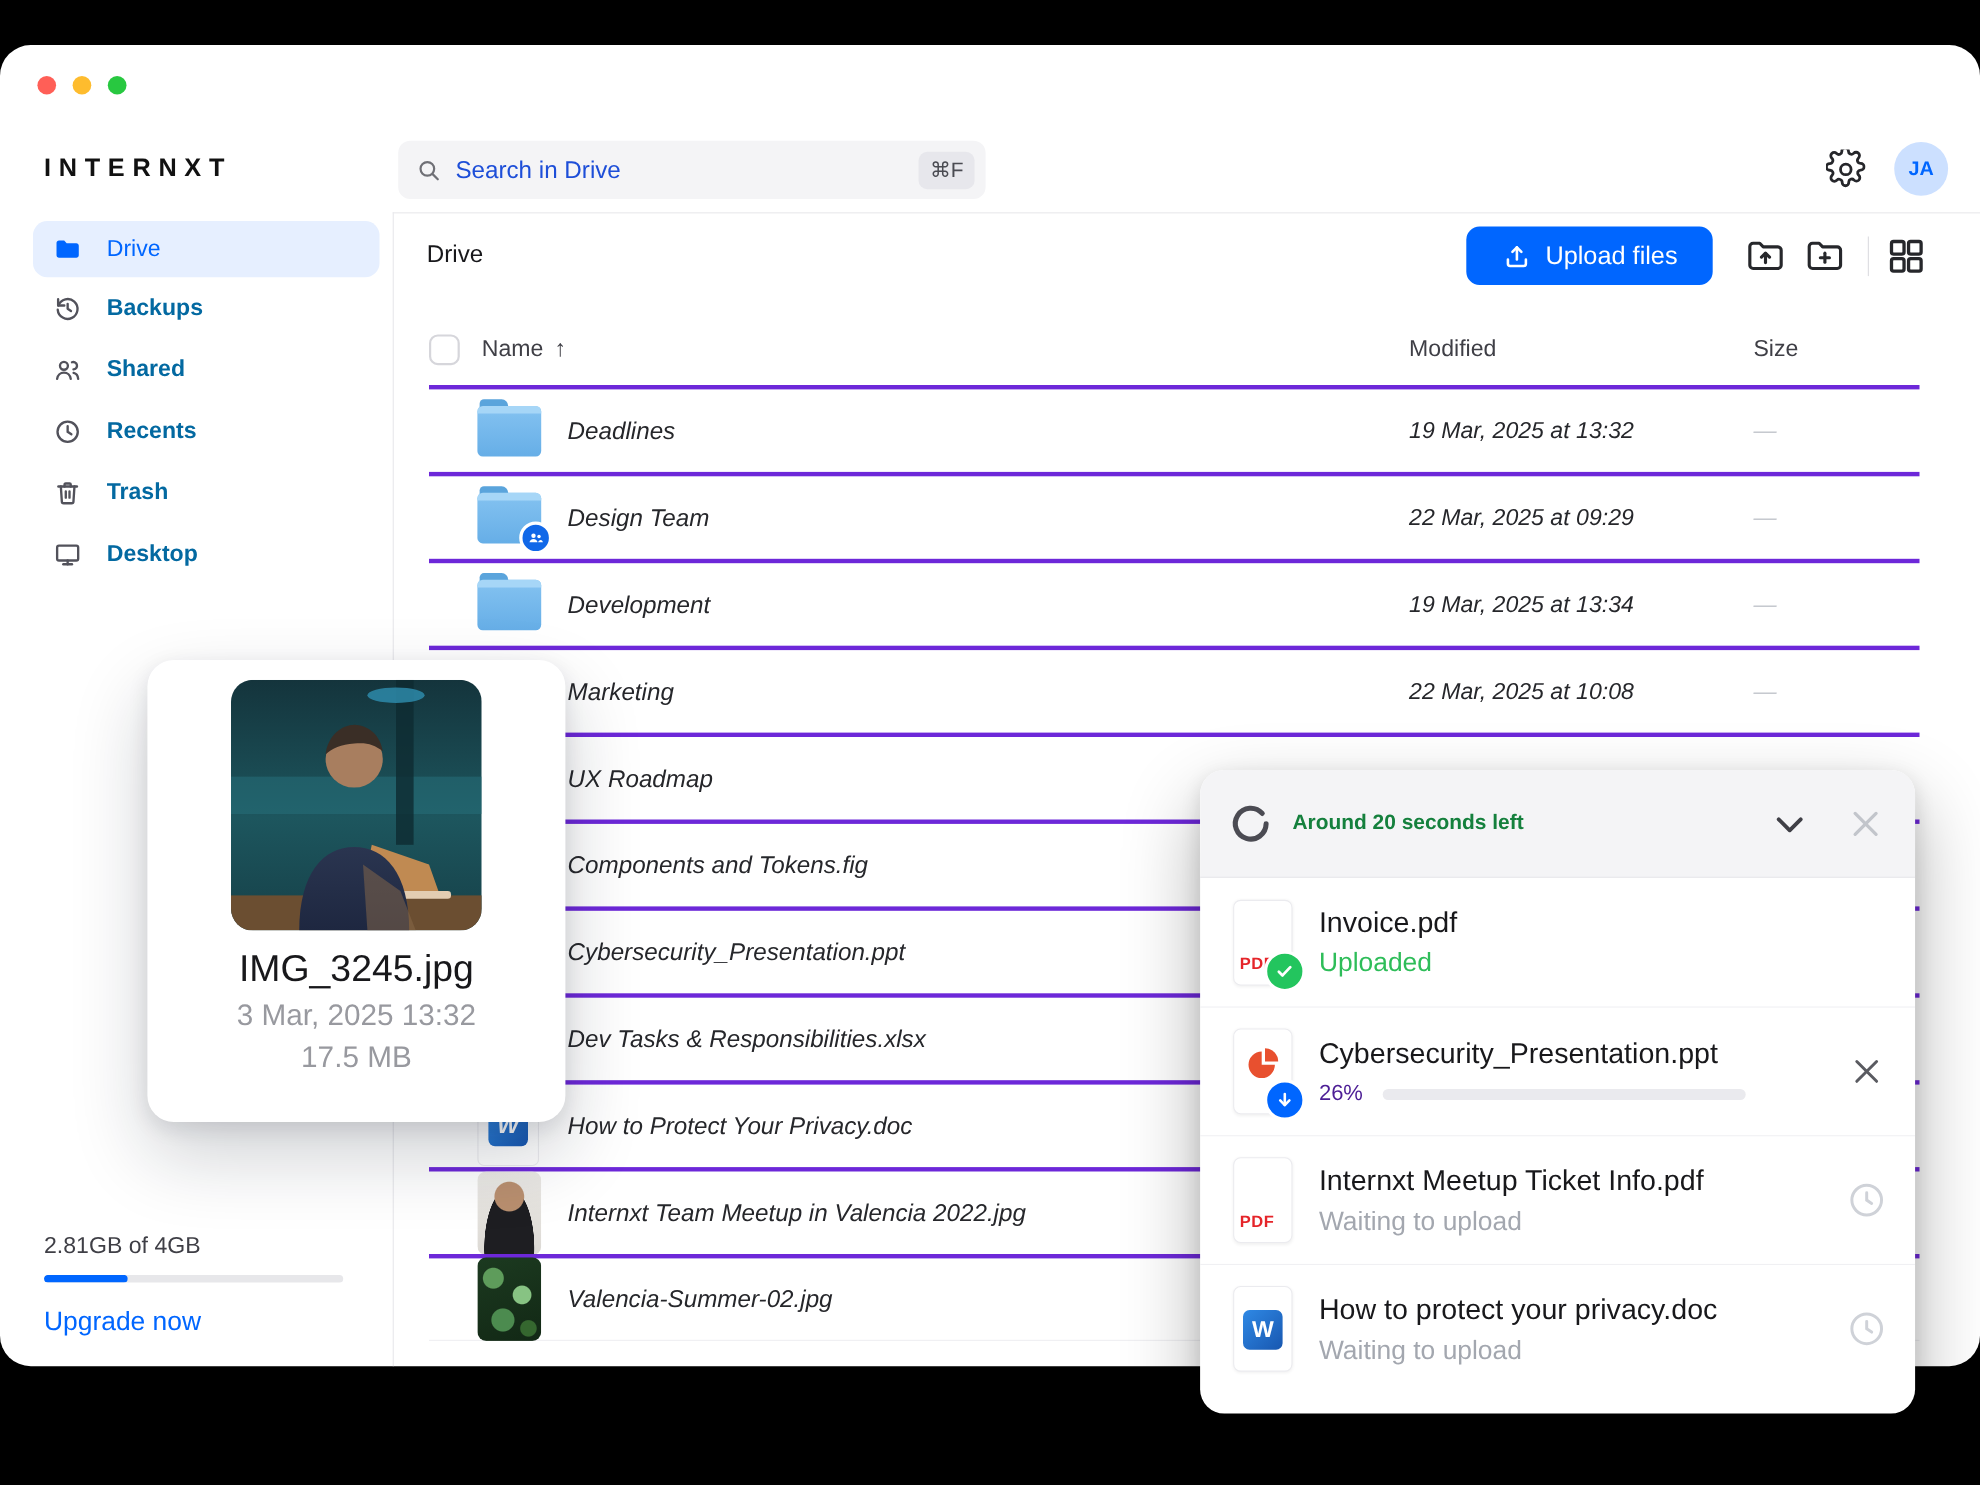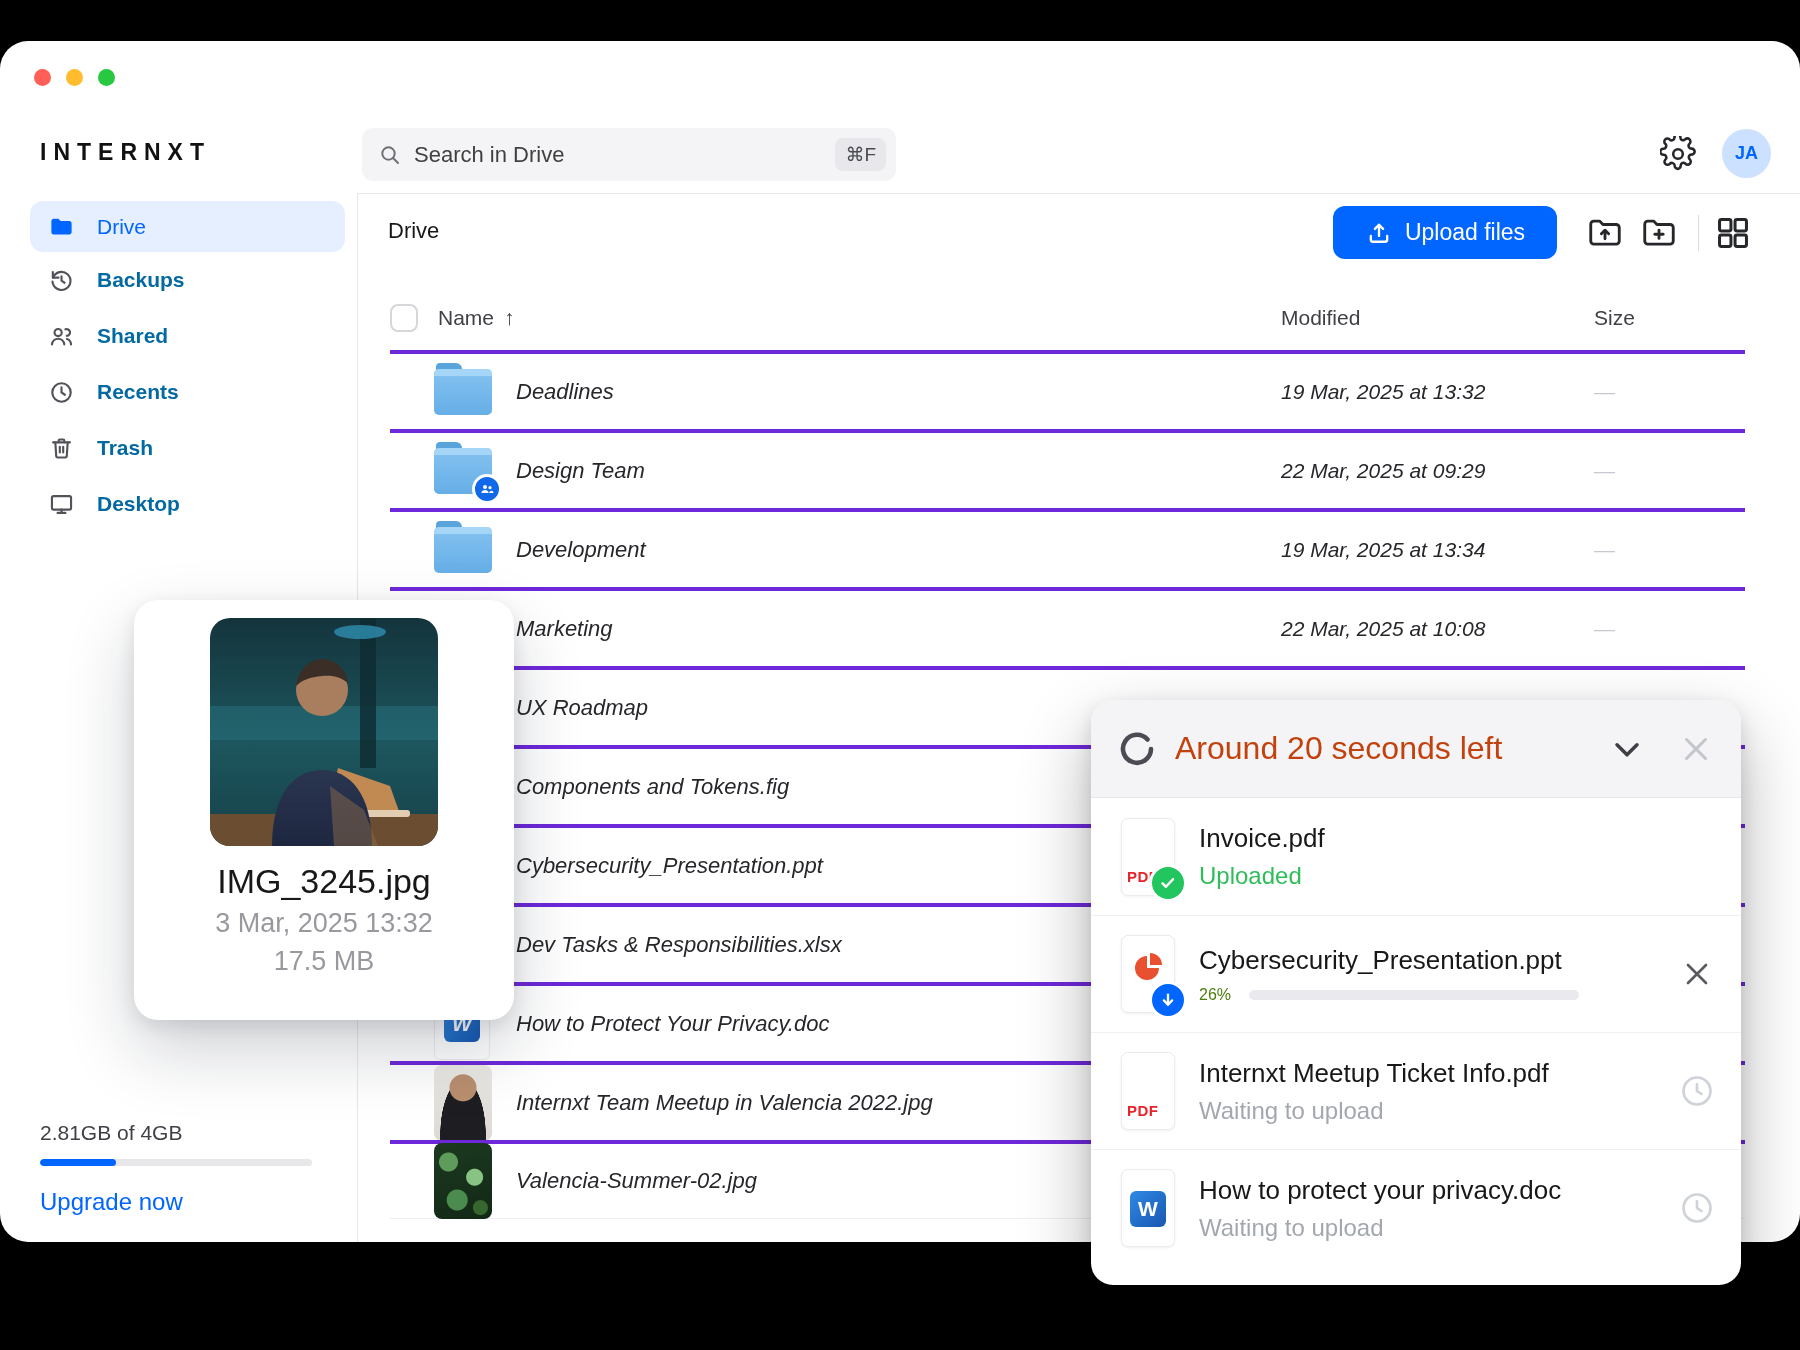--- a/index.html
+++ b/index.html
@@ -8,21 +8,21 @@
   
   .window { position:absolute; left:0; top:41px; width:1800px; height:1201px; background:#fff; border-radius:28px;padding-left:48px; }
 
   .traffic { position:absolute; top:28px; left:34px; display:flex; gap:15px; }
   .light { width:17px; height:17px; border-radius:50%; }
   .light.red{background:#FF5F57;} .light.yellow{background:#FEBC2E;} .light.green{background:#28C840;}
 
   
   .logo { position:absolute; left:40px; top:98px; font-size:23px; font-weight:700; letter-spacing:7px; color:#111; }
   .searchbar { position:absolute; left:362px; top:87px; width:534px; height:53px; background:#F4F4F6; border-radius:11px; display:flex; align-items:center; padding:0 10px 0 16px; }
-  .searchbar .ph { font-size:22px; color:#404040; margin-left:12px; flex:1; }
+  .searchbar .ph { font-size:22px; color:#1d4ed8; margin-left:12px; flex:1; }
   .kbd { background:#E7E7EC; border-radius:8px; padding:5px 10px; font-size:19px; color:#4A4B52; }
   .gear { position:absolute; left:1660px; top:95px; width:36px; height:36px; cursor:pointer; }
   .avatar { position:absolute; left:1722px; top:88px; width:49px; height:49px; border-radius:50%; background:#CCE0FF; display:flex; align-items:center; justify-content:center; font-size:18px; font-weight:700; color:#0066FF; }
   .header-border { position:absolute; left:357px; top:152px; right:0; height:1px; background:#E8E8EB; }
 
   
   .sidebar-divider { position:absolute; left:357px; top:152px; bottom:0; width:1px; background:#E8E8EB; }
   .sidebar { position:absolute; left:0; top:160px; width:357px; }
   .nav-item { position:relative; height:56px; display:flex; align-items:center; padding-left:48px; gap:22px; color:#0369a1; font-size:21px; cursor:pointer;font-weight:bold; }
   .nav-item.active { background:#E6EFFF; border-radius:13px; margin:0 12px 0 30px; height:51px; padding-left:18px; color:#0066FF; font-weight:500; }
@@ -79,38 +79,38 @@
   
   .preview-card { position:absolute; left:134px; top:600px; width:380px; height:420px; background:#fff; border-radius:24px; box-shadow:0 30px 70px rgba(17,24,39,.20), 0 6px 18px rgba(17,24,39,.10); text-align:center; z-index:5; }
   .preview-photo { position:absolute; left:76px; top:18px; width:228px; height:228px; border-radius:20px; overflow:hidden; }
   .preview-name { position:absolute; top:262px; width:100%; font-size:34px; font-weight:500; color:#18181B; }
   .preview-date { position:absolute; top:308px; width:100%; font-size:27px; color:#98999F;text-align:center; }
   .preview-size { position:absolute; top:346px; width:100%; font-size:27px; color:#98999F; }
 
   
   .toast { position:absolute; left:1091px; top:700px; width:650px; height:585px; background:#fff; border-radius:22px; box-shadow:0 30px 70px rgba(0,0,0,.30), 0 6px 18px rgba(0,0,0,.12); z-index:6; overflow:hidden; }
   .toast-header { height:98px; background:#F4F4F6; border-bottom:1px solid #E7E7EA; display:flex; align-items:center; padding:0 26px 0 28px; }
-  .toast-title { margin-left:20px; font-size:32px; font-weight:400; color:#c2410c; flex:1; }
+  .toast-title { margin-left:20px; font-size:19px; font-weight:700; color:#15803d; flex:1; }
   .t-ic { cursor:pointer; }
   .toast-item { position:relative; height:117px; display:flex; align-items:center; padding:0 26px 0 30px; }
   .toast-item + .toast-item { border-top:1px solid #F0F0F3; }
   .t-file { position:relative; width:54px; height:78px; background:#fff; border:1px solid #EBEBEF; border-radius:7px; box-shadow:0 1px 3px rgba(0,0,0,.06); flex:0 0 54px; }
   .t-file .pdf-label { position:absolute; left:5px; bottom:10px; font-size:15px; font-weight:700; color:#E5252A; letter-spacing:.5px; }
   .t-file .w-logo { position:absolute; left:8px; top:21px; }
   .t-file .pie { position:absolute; left:11px; top:16px; }
   .t-badge { position:absolute; right:-13px; bottom:-7px; width:38px; height:38px; border-radius:50%; border:3px solid #fff; display:flex; align-items:center; justify-content:center; }
   .t-badge.green { background:#23C55E; }
   .t-badge.blue { background:#0066FF; }
   .t-text { margin-left:24px; flex:1; }
   .t-name { font-size:26px; font-weight:500; color:#18181B; }
   .t-status { margin-top:8px; font-size:24px; }
   .t-status.uploaded { color:#2EBD59; }
   .t-status.waiting { color:#A3A7AF; }
   .t-progress-row { margin-top:10px; display:flex; align-items:center; gap:18px; }
-  .t-percent { font-size:16px; font-weight:500; color:#4d7c0f; }
+  .t-percent { font-size:20px; font-weight:500; color:#4c1d95; }
   .t-track { width:330px; height:10px; border-radius:5px; background:#EAEAEE; overflow:hidden; }
   .t-fill { height:100%; border-radius:5px; background:#0066FF; }
 </style>
 </head>
 <body>
 
 <div class="window">
 
   <div class="traffic">
     <div class="light red"></div>

